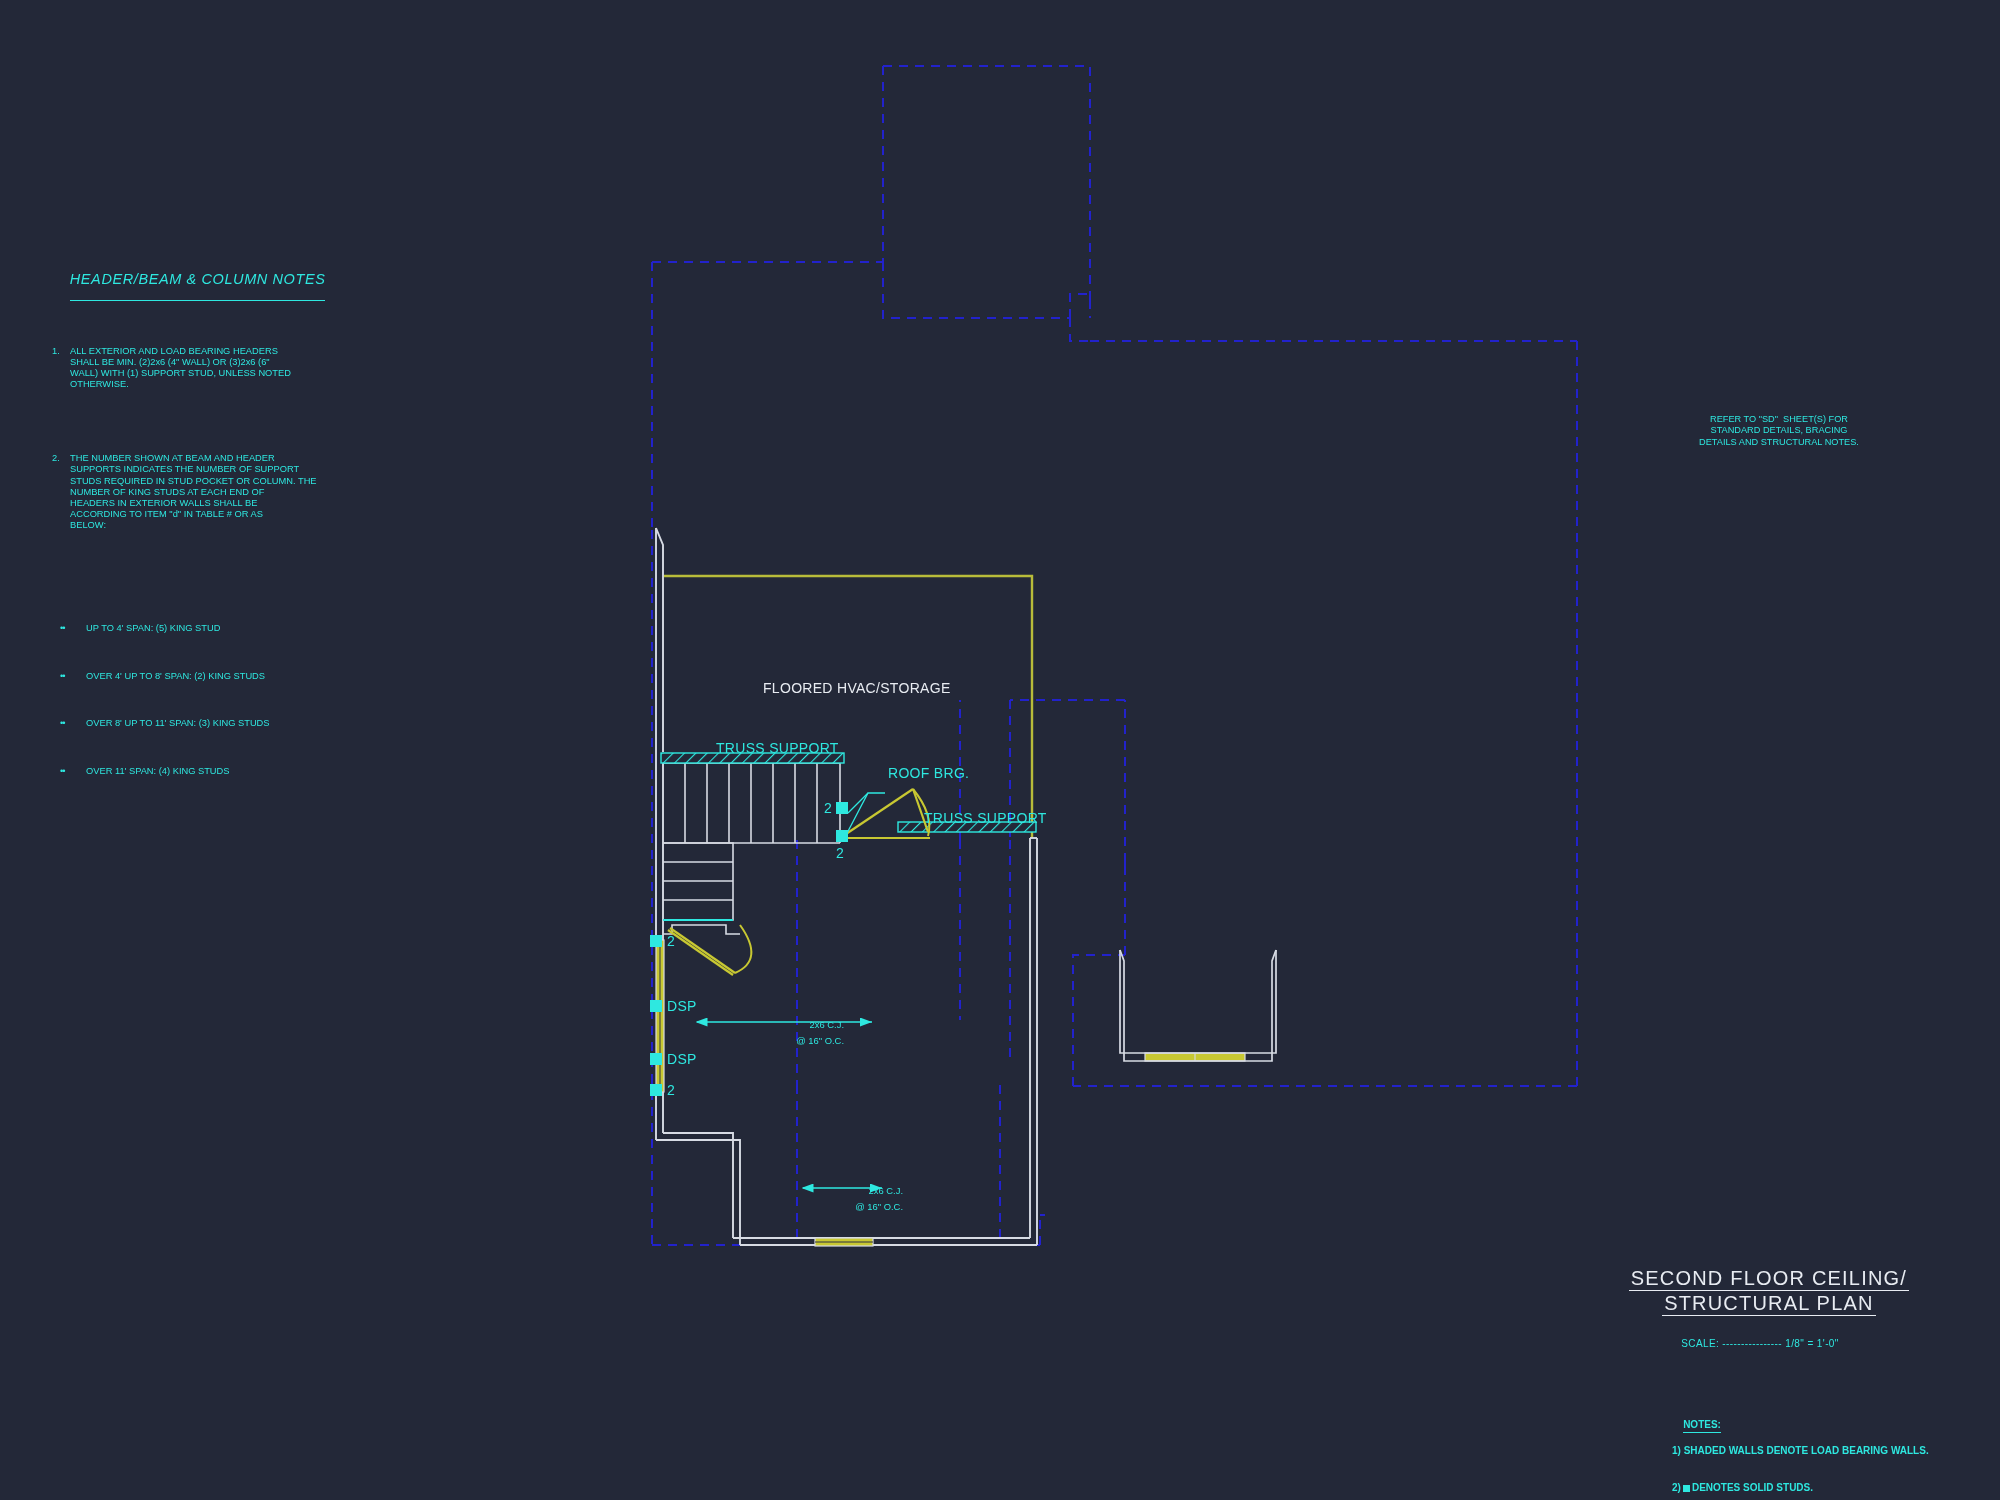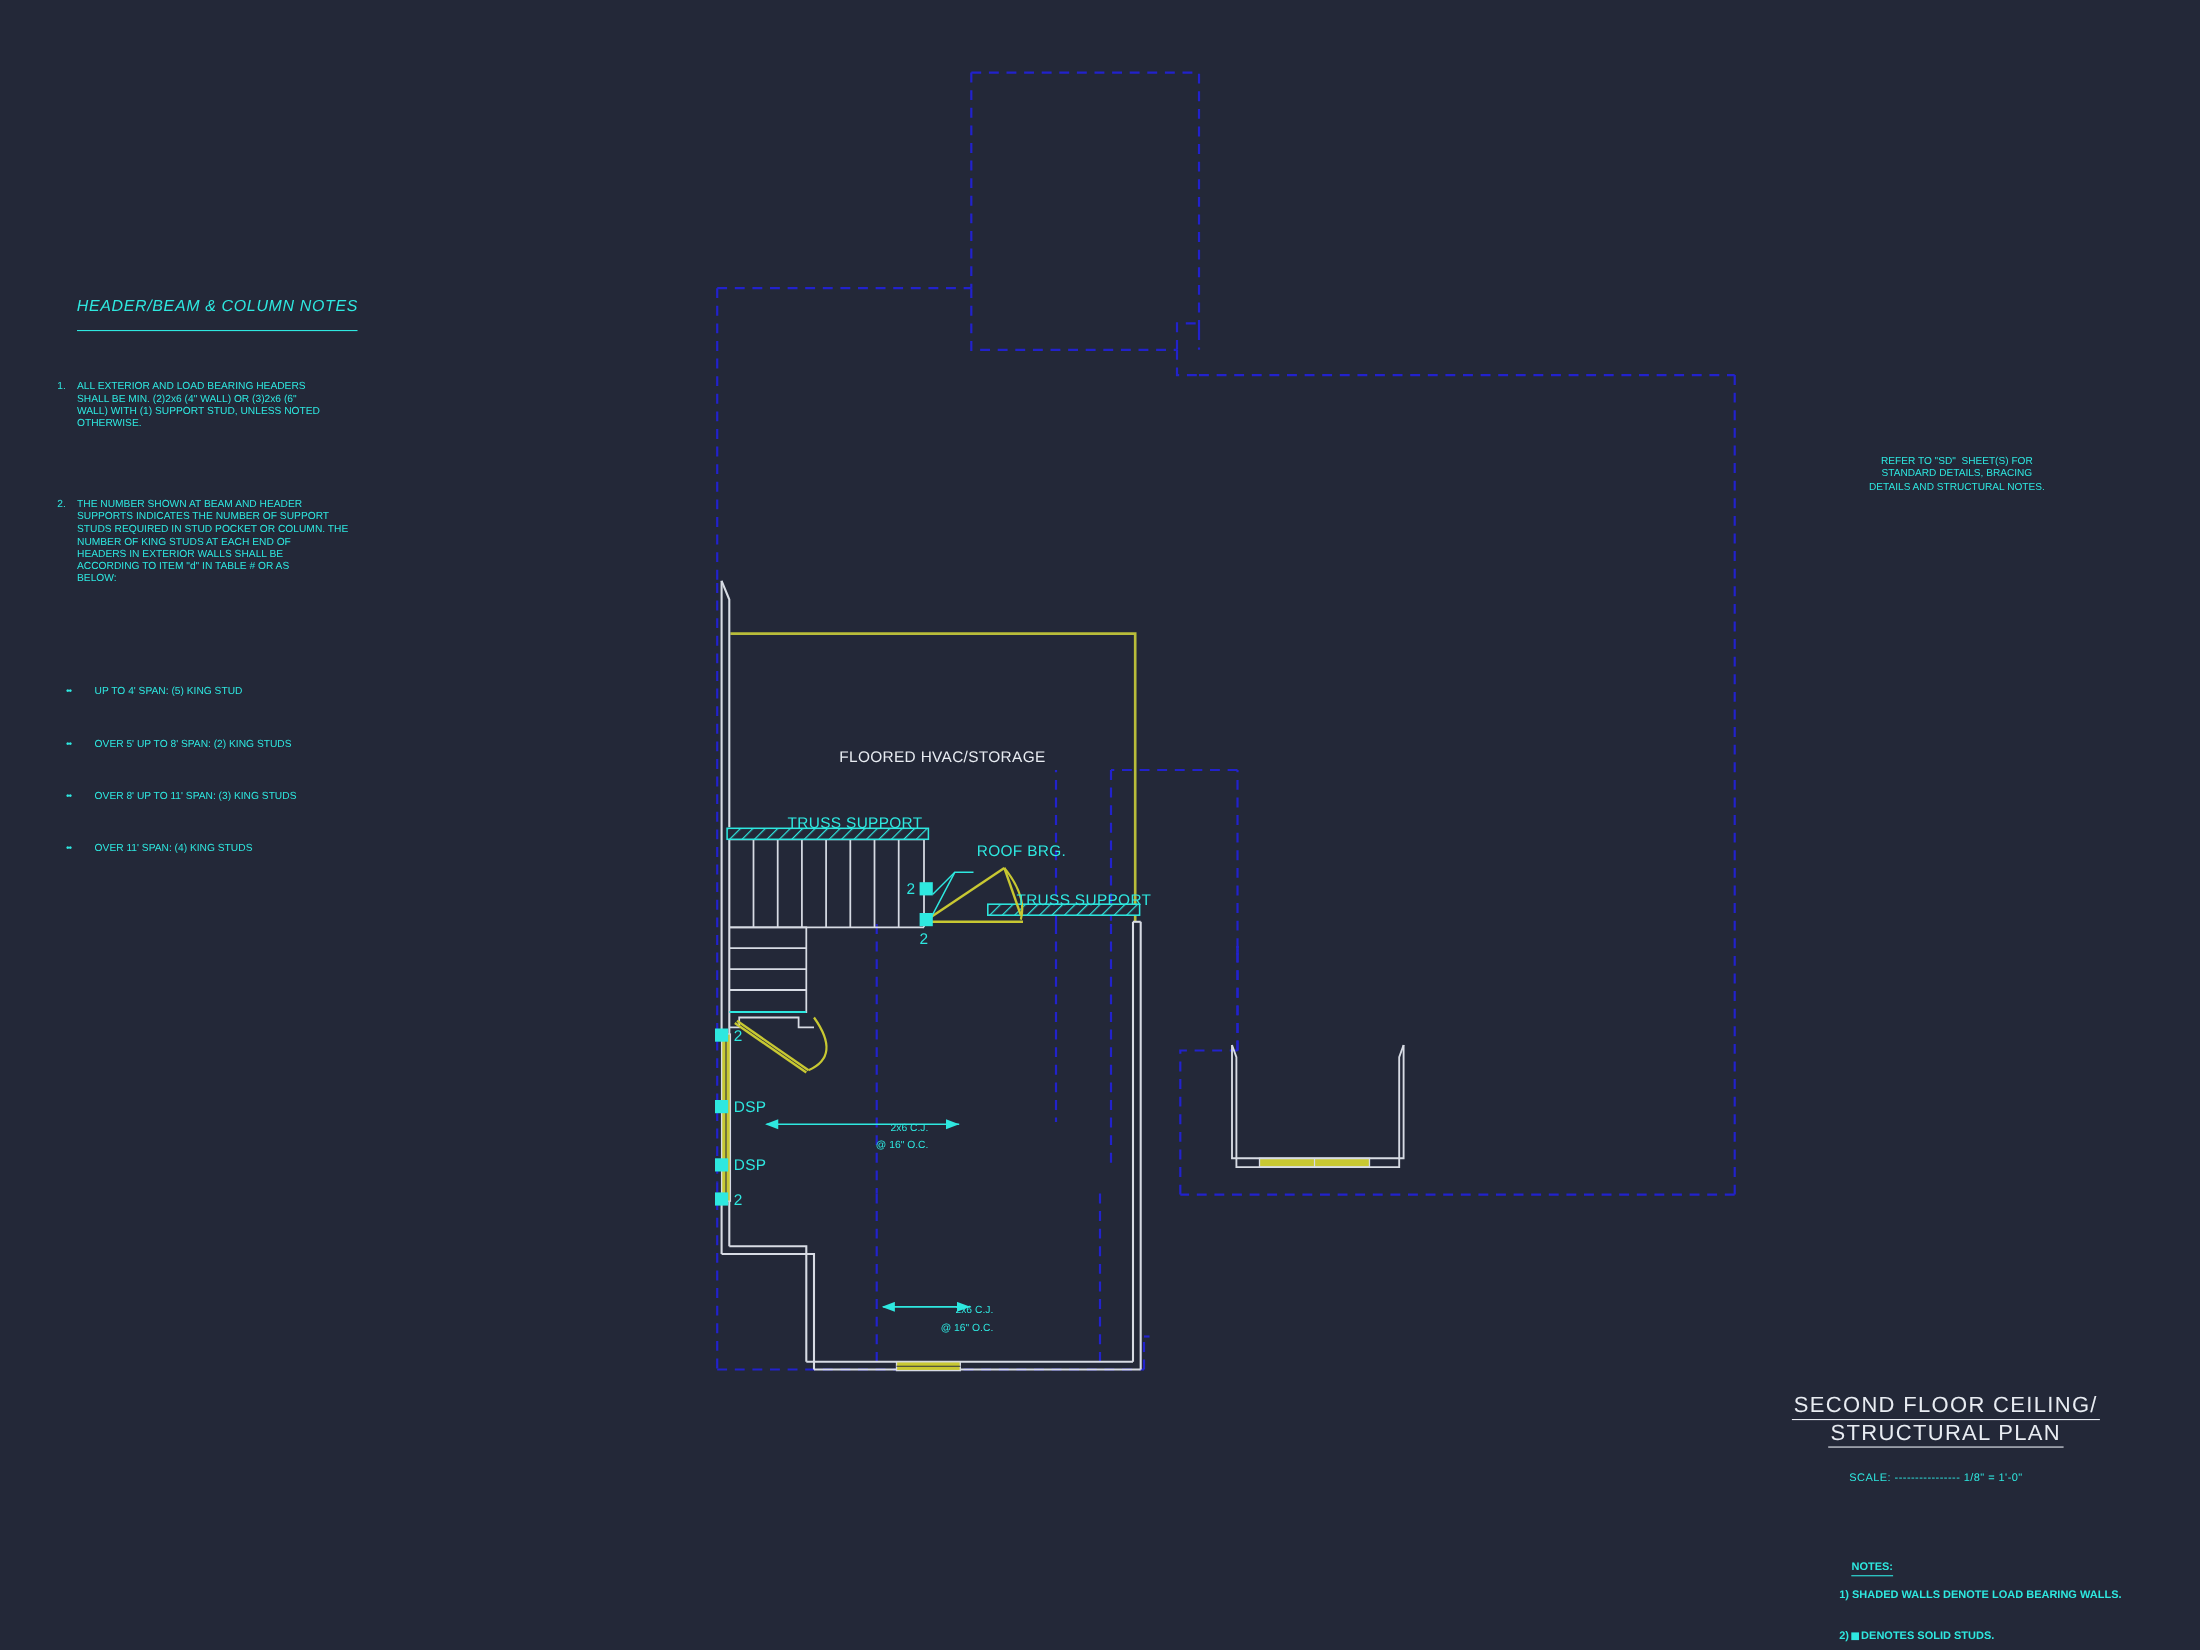--- a/index.html
+++ b/index.html
@@ -249,21 +249,21 @@
 BELOW:</div>
     </div>
 
     <div style="margin-top:2px;">
       <div class="bullet-row">
         <div class="bullet-mark">••</div>
         <div class="bullet-txt">UP TO 4' SPAN: (5) KING STUD</div>
       </div>
       <div class="bullet-row">
         <div class="bullet-mark">••</div>
-        <div class="bullet-txt">OVER 5' UP TO 8' SPAN: (2) KING STUDS</div>
+        <div class="bullet-txt">OVER 4' UP TO 8' SPAN: (2) KING STUDS</div>
       </div>
       <div class="bullet-row">
         <div class="bullet-mark">••</div>
         <div class="bullet-txt">OVER 8' UP TO 11' SPAN: (3) KING STUDS</div>
       </div>
       <div class="bullet-row">
         <div class="bullet-mark">••</div>
         <div class="bullet-txt">OVER 11' SPAN: (4) KING STUDS</div>
       </div>
     </div>

